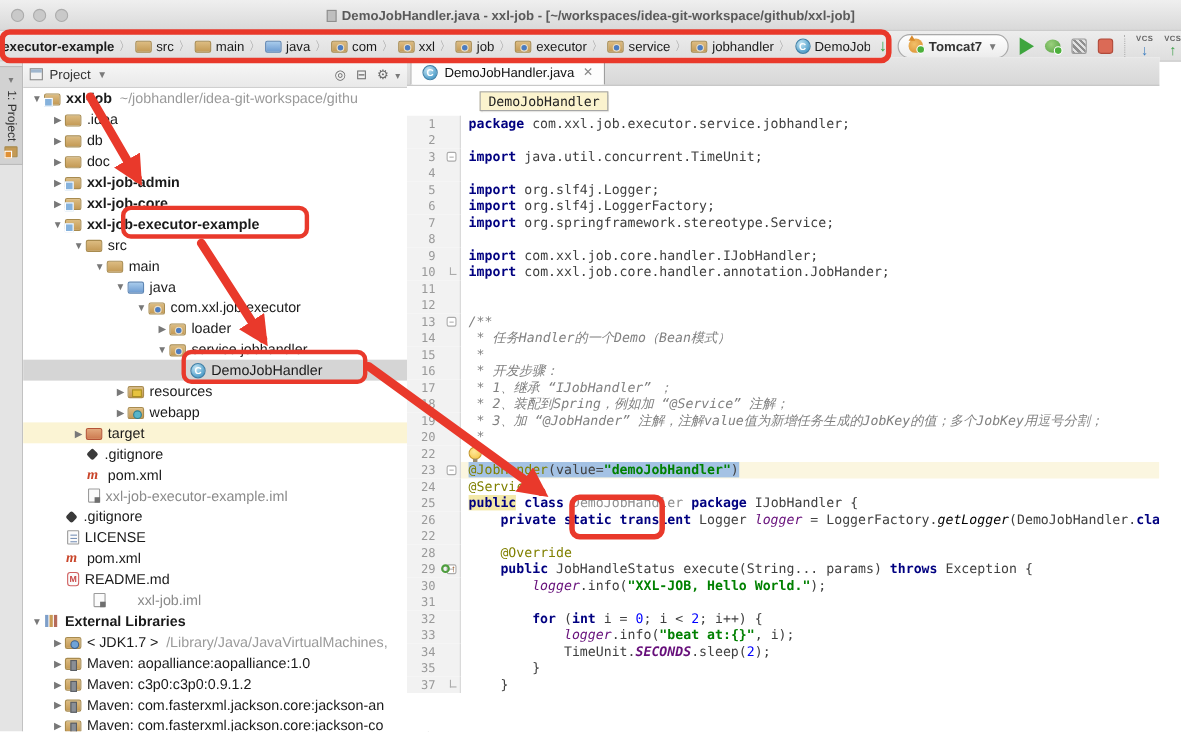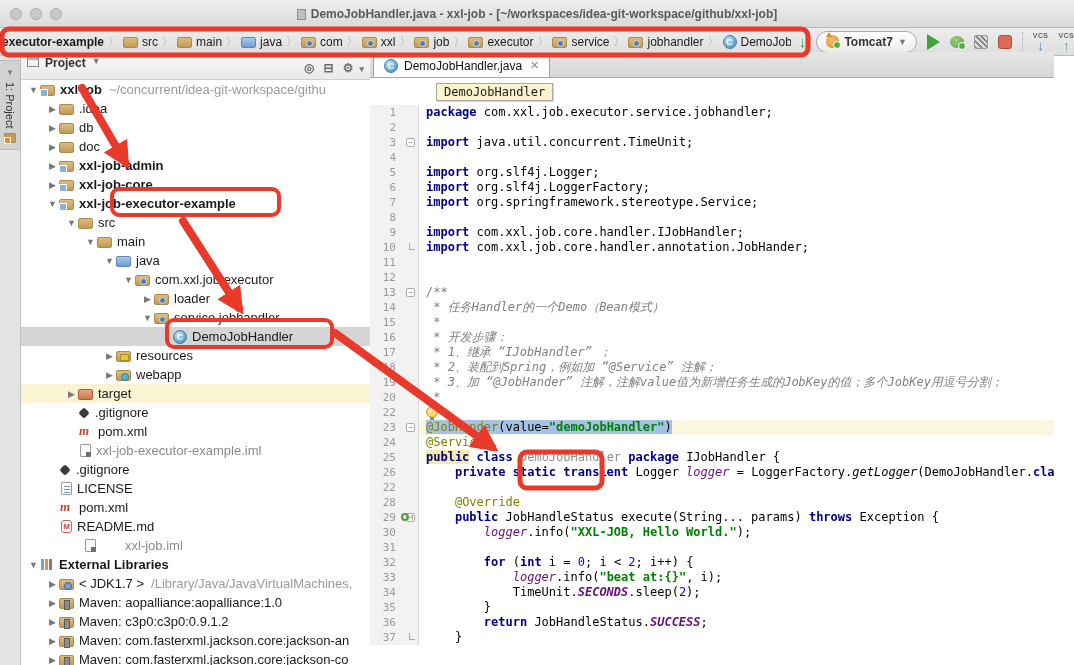--- a/index.html
+++ b/index.html
@@ -79,21 +79,21 @@
   .stripe { position:absolute; left:0; top:56px; width:21px; height:609px; background:#E4E4E4; border-right:1px solid #C2C2C2; }
   .vtab { position:absolute; left:0; top:4px; width:21px; padding:6px 0; background:#D2D2D2; border:1px solid #BBB; border-left:none;
     display:flex; flex-direction:column; align-items:center; gap:5px; }
   .vtab .vtxt { writing-mode:vertical-rl; font-size:11px; color:#333; }
   .mini-proj { width:12px; height:10px; background:#C49A55; border:1px solid #A88B4F; border-radius:1px; position:relative; }
   .mini-proj::after { content:""; position:absolute; left:-1px; bottom:-2px; width:5px; height:5px; background:#E09035; border:1px solid #fff; }
 
   
   .project { position:absolute; left:21px; top:56px; width:369px; height:609px; background:#FFFFFF; border-right:1px solid #B9B9B9; overflow:hidden; }
   .phead { height:24px; background:linear-gradient(#F7F7F7,#E9E9E9); border-bottom:1px solid #CFCFCF;
-    display:flex; padding:0 6px; font-size:12px; font-weight:bold; color:#333; }
+    display:flex; align-items:center; padding:0 6px; font-size:12px; font-weight:normal; color:#333; }
   .phead .panel-ic { width:12px; height:11px; border:1px solid #8a8a8a; background:#F2F2F2; margin-right:6px; position:relative; }
   .phead .panel-ic::before { content:""; position:absolute; left:0; top:0; right:0; height:3px; background:#9FB6CE; }
   .phead .dd { margin-left:6px; }
   .phead .hicons { margin-left:auto; display:flex; align-items:center; gap:9px; color:#6b6b6b; font-size:12px; }
   .tree { position:relative; font-size:13px; color:#1a1a1a; }
   .trow { height:19px; display:flex; align-items:center; white-space:nowrap; overflow:hidden; }
   .trow .tw { width:13px; flex:0 0 13px; font-size:9px; color:#787878; text-align:center; }
   .trow .lab { margin-left:5px; }
   .trow .lab.b { font-weight:bold; }
   .trow .lab.gray { color:#8a8a8a; }
@@ -127,21 +127,21 @@
   .t-khl { color:#000080; font-weight:bold; background:#F3E9A8; }
   .t-s { color:#008000; font-weight:bold; }
   .t-a { color:#808000; }
   .t-c { color:#808080; font-style:italic; }
   .t-ca { color:#808080; font-style:italic; font-weight:bold; text-decoration:underline; }
   .t-f { color:#660E7A; font-style:italic; }
   .t-fs { color:#660E7A; font-style:italic; font-weight:bold; }
   .t-n { color:#0000FF; }
   .t-g { color:#909090; }
   .t-m { font-style:italic; }
-  .t-p { color:#000000;margin-top:36px; }
+  .t-p { color:#404040;margin-top:36px; }
   .bulbwrap { display:inline-block; width:14px; position:relative; top:1px; }
 
   
   #overlay { position:absolute; left:0; top:0; width:1074px; height:665px; z-index:60; pointer-events:none; }
 </style>
 </head>
 <body>
 
 <div id="stage">
 
@@ -253,21 +253,21 @@
         <span>⊟</span>
         <span>⚙<span class="dd">▾</span></span>
         <span>⇤</span>
       </span>
     </div>
     <div class="tree" id="tree">
         <div class="trow" style="padding-left: 6px;">
           <span class="tw">▼</span>
           <span class="ic ic-module"></span>
           <span class="lab b">xxl-job</span>
-          <span class="extra">~/concurrent/idea-git-workspace/githu</span>
+          <span class="extra">~/jobhandler/idea-git-workspace/githu</span>
         </div>
         <div class="trow" style="padding-left: 25px;">
           <span class="tw">▶</span>
           <span class="ic ic-folder"></span>
           <span class="lab">.idea</span>
         </div>
         <div class="trow" style="padding-left: 25px;">
           <span class="tw">▶</span>
           <span class="ic ic-folder"></span>
           <span class="lab">db</span>
@@ -602,25 +602,20 @@
         </div>
         <div class="cl">
           <span class="g-num">34</span>
           <span class="g-ext"></span>
           <span class="l-txt"><span class="t-p">            TimeUnit.</span><span class="t-fs">SECONDS</span><span class="t-p">.sleep(</span><span class="t-n">2</span><span class="t-p">);</span></span>
         </div>
         <div class="cl">
           <span class="g-num">35</span>
           <span class="g-ext"></span>
           <span class="l-txt"><span class="t-p">        }</span></span>
-        </div>
-        <div class="cl">
-          <span class="g-num">36</span>
-          <span class="g-ext"></span>
-          <span class="l-txt"><span class="t-p">        </span><span class="t-k">return </span><span class="t-p">JobHandleStatus.</span><span class="t-fs">SUCCESS</span><span class="t-p">;</span></span>
         </div>
         <div class="cl">
           <span class="g-num">37</span>
           <span class="g-ext">
             <span class="fold end"></span>
           </span>
           <span class="l-txt"><span class="t-p">    }</span></span>
         </div>
       </div>
   </div>

